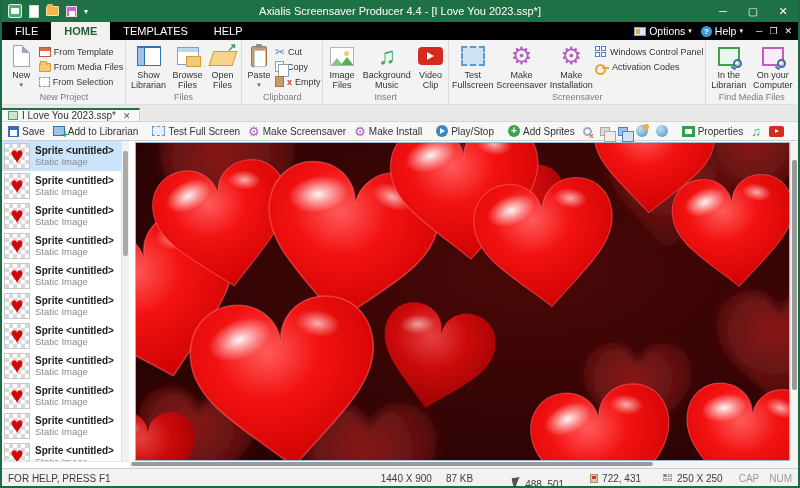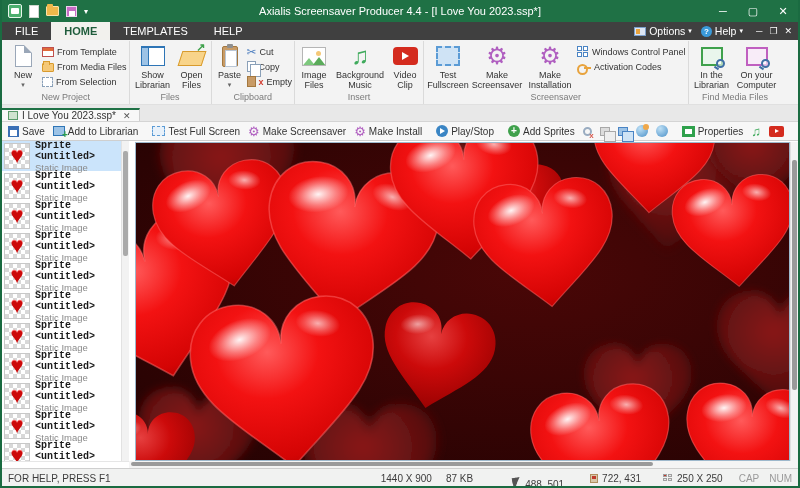--- a/index.html
+++ b/index.html
@@ -15,21 +15,21 @@
   .qfolder{width:13px;height:10px;background:#f0b84a;border:1px solid #fbe1a8;border-radius:1px;position:relative;}
   .qfolder::before{content:"";position:absolute;top:-3px;left:0;width:6px;height:3px;background:#f0b84a;border-radius:1px 1px 0 0;}
   .qsave{width:11px;height:11px;background:#c56cc5;border:1px solid #eed4ee;position:relative;}
   .qsave::after{content:"";position:absolute;left:2px;top:4px;width:6px;height:5px;background:#fff;}
   .qcaret{font-size:8px;color:#fff;}
   .title-text{position:absolute;left:0;right:0;text-align:center;font-size:11px;color:#fff;pointer-events:none;}
   .wincontrols{margin-left:auto;display:flex;height:100%;}
   .wbtn{width:30px;height:100%;display:flex;align-items:center;justify-content:center;font-size:11px;color:#fff;}
 
   
-  .menubar{height:18px;background:#404040;display:flex;align-items:stretch;flex-shrink:0;font-size:11px;}
+  .menubar{height:18px;background:#000000;display:flex;align-items:stretch;flex-shrink:0;font-size:11px;}
   .mtab{padding:0 13px;display:flex;align-items:center;color:#fff;}
   .mtab.active{background:#f2f1ed;color:#1f5c3a;font-weight:bold;}
   .menubar-right{margin-left:auto;display:flex;align-items:center;gap:9px;padding-right:6px;color:#fff;}
   .opt-ic{width:12px;height:9px;background:#dce6f4;border:1px solid #7da0cc;display:inline-block;position:relative;}
   .opt-ic::after{content:"";position:absolute;left:1px;top:1px;width:4px;height:5px;background:#e8a33d;}
   .help-ic{width:11px;height:11px;border-radius:50%;background:#3a9ad9;color:#fff;font-size:8px;display:inline-flex;align-items:center;justify-content:center;font-weight:bold;}
   .mb-item{display:flex;align-items:center;gap:3px;font-size:10.5px;}
   .mb-caret{font-size:7px;}
   .mdi{display:flex;gap:7px;align-items:center;font-size:9px;margin-left:4px;}
 
@@ -127,21 +127,21 @@
   .ic-ctpl::after{content:"+";position:absolute;right:-4px;bottom:-5px;color:#2fa14c;font-weight:bold;font-size:9px;}
 
   
   .main{height:320px;display:flex;flex-shrink:0;background:#fff;}
   .sprite-panel{width:119px;background:#fff;overflow:hidden;flex-shrink:0;}
   .sprite-row{height:30px;display:flex;align-items:center;gap:5px;padding:2px 2px;}
   .sprite-row.selected{background:#cbe4fb;}
   .thumb{width:26px;height:26px;flex-shrink:0;border:1px solid #c8c8c8;background-color:#fff;background-image:linear-gradient(45deg,#d8d8d8 25%,transparent 25%,transparent 75%,#d8d8d8 75%),linear-gradient(45deg,#d8d8d8 25%,transparent 25%,transparent 75%,#d8d8d8 75%);background-size:8px 8px;background-position:0 0,4px 4px;display:flex;align-items:center;justify-content:center;}
   .thumb span{color:#cc0a0a;font-size:22px;line-height:22px;text-shadow:0 -1px 0 #ff6a6a;}
   .sprite-meta{display:flex;flex-direction:column;line-height:11px;}
-  .sprite-title{font-size:10px;font-weight:bold;color:#1a1a1a;font-family:Liberation Mono, monospace;}
+  .sprite-title{font-size:10px;font-weight:bold;color:#1a1a1a;}
   .sprite-sub{font-size:9.5px;color:#8a8a8a;}
   .list-scroll{width:8px;background:#f2f2f2;border-left:1px solid #e2e2e2;position:relative;flex-shrink:0;}
   .list-scroll .thumb-v{position:absolute;left:1px;width:5px;top:10px;height:105px;background:#aaa;border-radius:2px;}
   .preview-wrap{flex:1;padding:1px 0 0 6px;background:#fff;display:flex;}
   .preview{flex:1;border:1px solid #9db8cc;background:radial-gradient(ellipse at 60% 40%,#4a0707,#230202);position:relative;overflow:hidden;}
   .preview svg{position:absolute;inset:0;width:100%;height:100%;}
   .prev-vscroll{width:8px;background:#f4f4f4;border-left:1px solid #e0e0e0;position:relative;flex-shrink:0;}
   .prev-vscroll .thumb-v{position:absolute;left:1px;width:5px;top:18px;height:230px;background:#9a9a9a;border-radius:2px;}
 
   
@@ -237,20 +237,26 @@
     <div class="rgroup">
       <div class="rbody">
         <div class="bigbtn" style="width:42px;">
           <span class="bicon">
               <span class="ic-lib">
                 <span class="l"></span>
                 <span class="r"></span>
               </span>
             </span>
           <span>Show Librarian</span>
+        </div>
+        <div class="bigbtn" style="width:36px;">
+          <span class="bicon">
+              <span class="ic-brow"></span>
+            </span>
+          <span>Browse Files</span>
         </div>
         <div class="bigbtn" style="width:34px;">
           <span class="bicon">
               <span class="ic-open"></span>
             </span>
           <span>Open Files</span>
         </div>
       </div>
       <div class="rlabel">Files</div>
     </div>

